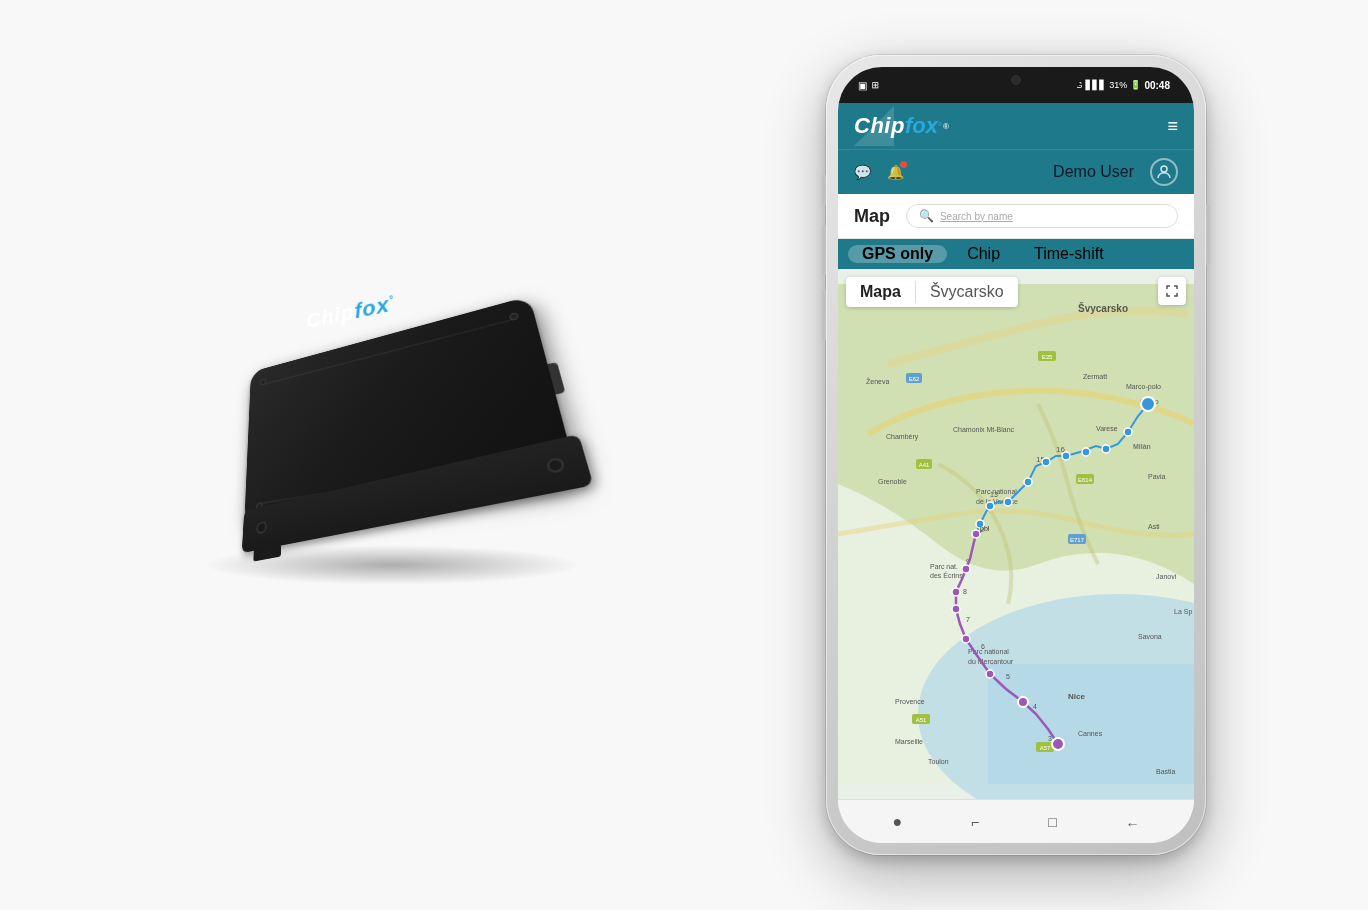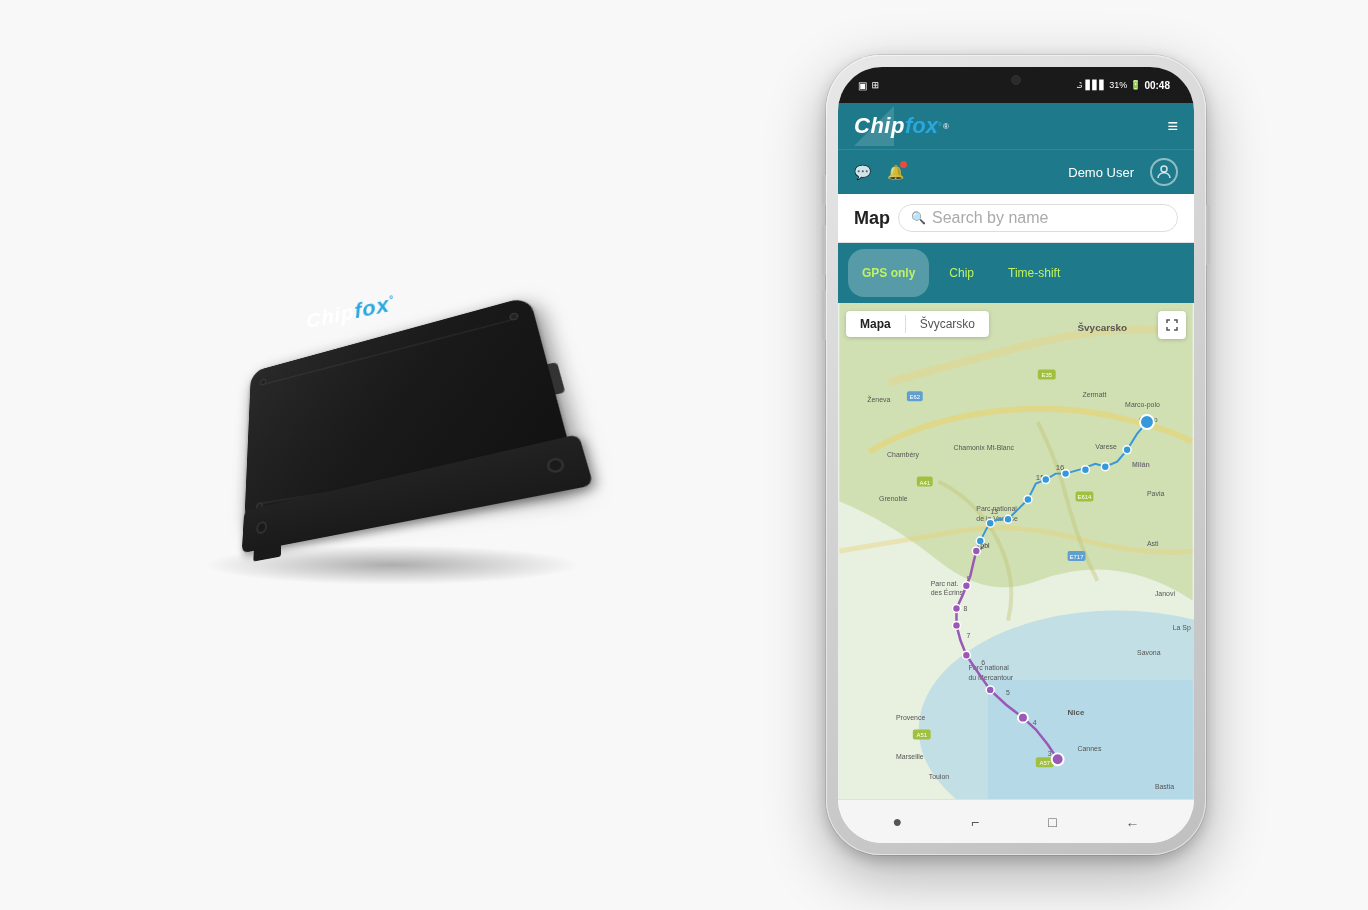--- a/index.html
+++ b/index.html
@@ -228,22 +228,22 @@
       position: absolute;
       top: -2px;
       right: -2px;
       width: 7px;
       height: 7px;
       background: #e74c3c;
       border-radius: 50%;
     }
 
     .user-name {
-      color: #ffffff;
-      font-size: 13px;
+      color: #0f172a;
+      font-size: 16px;
       margin-left: auto;
     }
 
     .user-avatar {
       width: 28px;
       height: 28px;
       border-radius: 50%;
       border: 2px solid rgba(255,255,255,0.5);
       display: flex;
       align-items: center;
@@ -259,21 +259,21 @@
       flex-direction: column;
       overflow: hidden;
     }
 
     
     .map-title-row {
       background: #fff;
       padding: 10px 16px;
       display: flex;
       align-items: center;
-      gap: 8px;
+      gap: 16px;
       flex-shrink: 0;
       border-bottom: 1px solid #e0e0e0;
     }
 
     .map-title {
       font-size: 18px;
       font-weight: 600;
       color: #222;
     }
 
@@ -287,37 +287,38 @@
       flex: 1;
     }
 
     .search-icon {
       color: #999;
       font-size: 12px;
     }
 
     .search-placeholder {
       color: #aaa;
-      font-size: 16px;
+      font-size: 10px;
+      text-decoration: underline;
     }
 
     
     .filter-tabs {
       background: #1e7a8a;
       display: flex;
       padding: 6px 10px;
       gap: 6px;
       flex-shrink: 0;
     }
 
     .filter-tab {
-      padding: 17px 14px;
+      padding: 0 14px;
       border-radius: 16px;
-      font-size: 12px;
-      color: #bef264;
+      font-size: 16px;
+      color: #000000;
       cursor: pointer;
     }
 
     .filter-tab.active {
       background: rgba(255,255,255,0.25);
       font-weight: 600;
     }
 
     
     .map-view {
@@ -335,21 +336,21 @@
       z-index: 10;
       display: flex;
       background: #fff;
       border-radius: 4px;
       overflow: hidden;
       box-shadow: 0 1px 4px rgba(0,0,0,0.2);
     }
 
     .map-tab {
       padding: 6px 14px;
-      font-size: 12px;
+      font-size: 16px;
       cursor: pointer;
       color: #555;
       font-weight: 500;
     }
 
     .map-tab.active {
       font-weight: 700;
       color: #222;
     }
 

